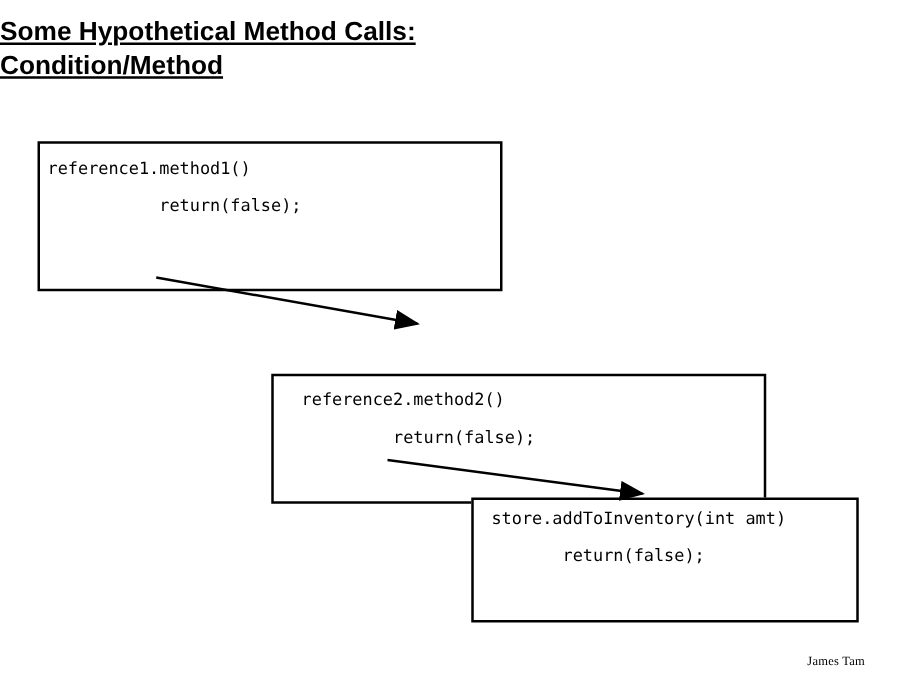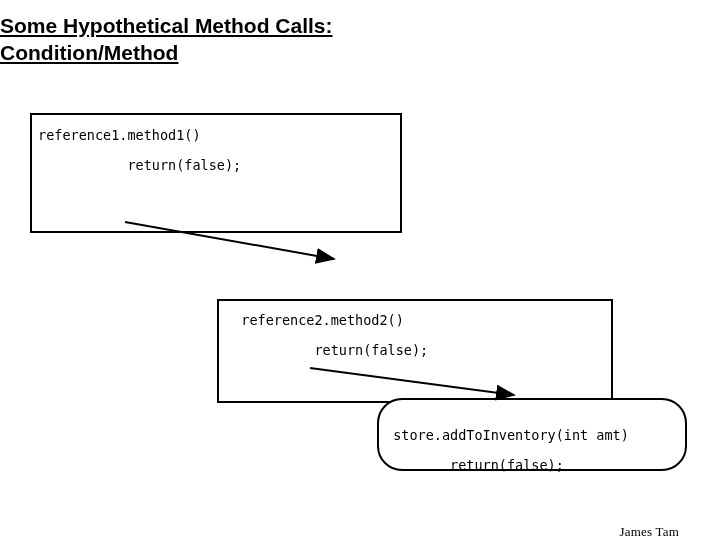--- a/index.html
+++ b/index.html
@@ -66,38 +66,37 @@
     top: 263px;
     width: 396px;
     height: 104px;
     padding: 4px 0 0 6px;
     margin-top: 36px;
   }
   .box3 {
     left: 377px;
     top: 398px;
     width: 310px;
-    height: 73px;
-    padding: 20px 0 0 6px;
-    border-radius: 25px;
+    height: 100px;
+    padding: 0 0 0 6px;
   }
   .arrows {
     position: absolute;
     left: 0;
     top: 0;
     width: 720px;
     height: 540px;
     pointer-events: none;
   }
   .credit {
     position: absolute;
-    right: 41px;
+    right: 28px;
     top: 524px;
     font-family: "Liberation Serif", serif;
-    font-size: 13px;
+    font-size: 10px;
     color: #000000;
     letter-spacing: 0.2px;
   }
 </style>
 </head>
 <body>
 
 <div class="slide">
 
   <div class="title">

